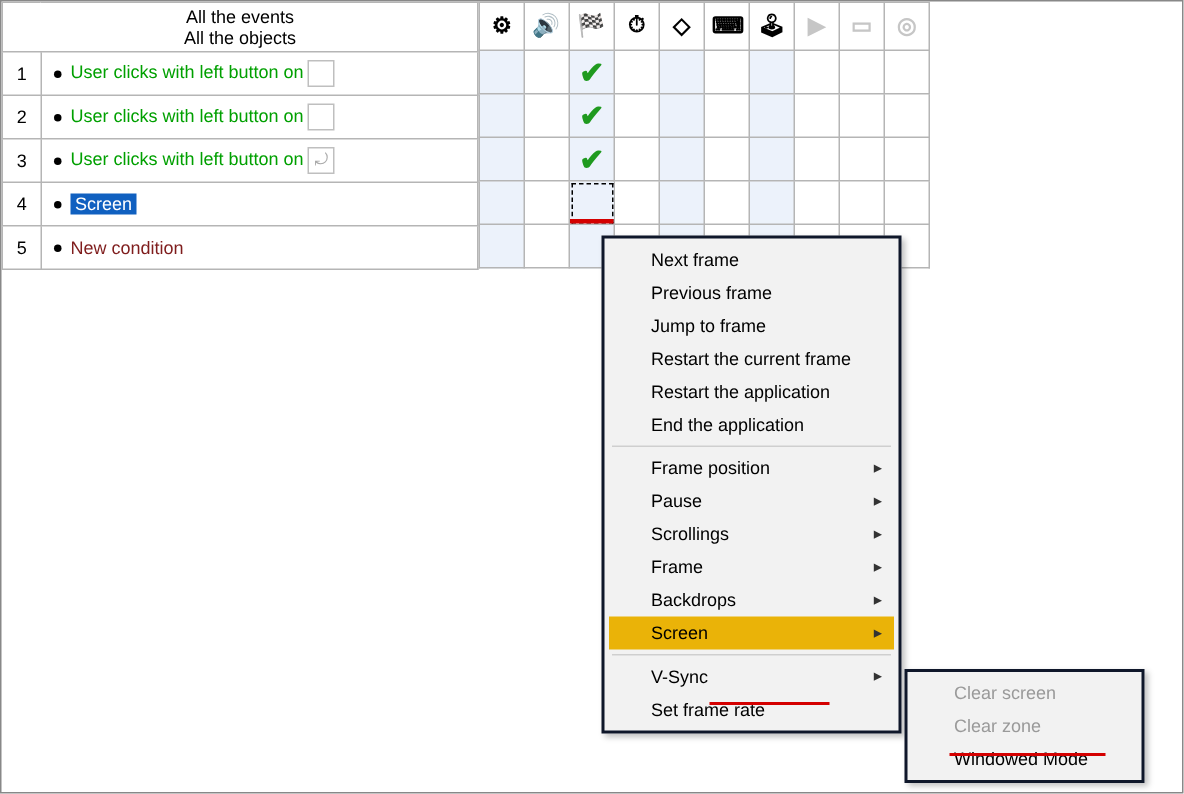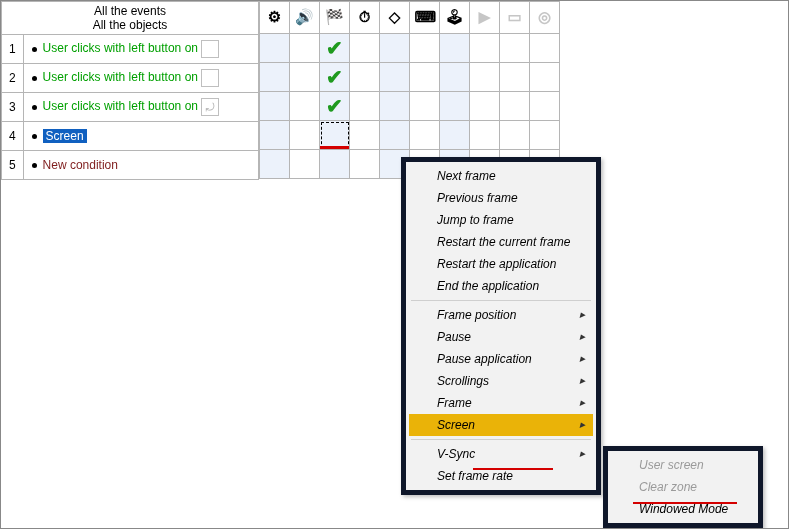--- a/index.html
+++ b/index.html
@@ -14,21 +14,21 @@
     border: 1px solid #888;
     overflow: hidden;
   }
   .panel {
     display: flex;
     align-items: flex-start;
   }
   
   .events-table {
     border-collapse: collapse;
-    width: 258px;
+    width: 318px;
   }
   .events-table td, .events-table th {
     border: 1px solid #b5b5b5;
     padding: 0;
     height: 29px;
     background: #fff;
   }
   .events-table .hdr {
     text-align: center;
     font-size: 12px;
@@ -114,26 +114,25 @@
   
   .hicon {
     display: inline-block;
     width: 20px; height: 20px;
     vertical-align: middle;
   }
   
   .menu {
     position: absolute;
     background: #f2f2f2;
-    border: 5px solid #0f172a;
+    border: 2px solid #0f172a;
     box-shadow: 2px 2px 4px rgba(0,0,0,0.25);
     padding: 3px;
     font-size: 12px;
     color: #000;
-    font-style: italic;
   }
   .menu .item {
     padding: 4px 28px 4px 28px;
     white-space: nowrap;
     position: relative;
     cursor: default;
   }
   .menu .item.has-sub::after {
     content: "▸";
     position: absolute;
@@ -280,29 +279,29 @@
 <div class="menu" id="menu-main" style="left:400px; top:156px; width:200px;">
     <div class="item">Next frame</div>
     <div class="item">Previous frame</div>
     <div class="item">Jump to frame</div>
     <div class="item">Restart the current frame</div>
     <div class="item">Restart the application</div>
     <div class="item">End the application</div>
     <div class="sep"></div>
     <div class="item has-sub">Frame position</div>
     <div class="item has-sub">Pause</div>
-    <div class="item has-sub">Pause application</div>
     <div class="item has-sub">Scrollings</div>
     <div class="item has-sub">Frame</div>
+    <div class="item has-sub">Backdrops</div>
     <div class="item has-sub sel">Screen</div>
     <div class="sep"></div>
     <div class="item has-sub">V-Sync</div>
     <div class="item">Set frame rate</div>
   </div>
 
 <div class="menu" id="menu-sub" style="left:602px; top:445px; width:160px;">
-    <div class="item disabled">User screen</div>
+    <div class="item disabled">Clear screen</div>
     <div class="item disabled">Clear zone</div>
     <div class="item">Windowed Mode</div>
   </div>
 
 <div class="marker" style="left:472px; top:467px; width:80px;"></div>
 <div class="marker" style="left:632px; top:501px; width:104px;"></div>
 
 </body></html>

